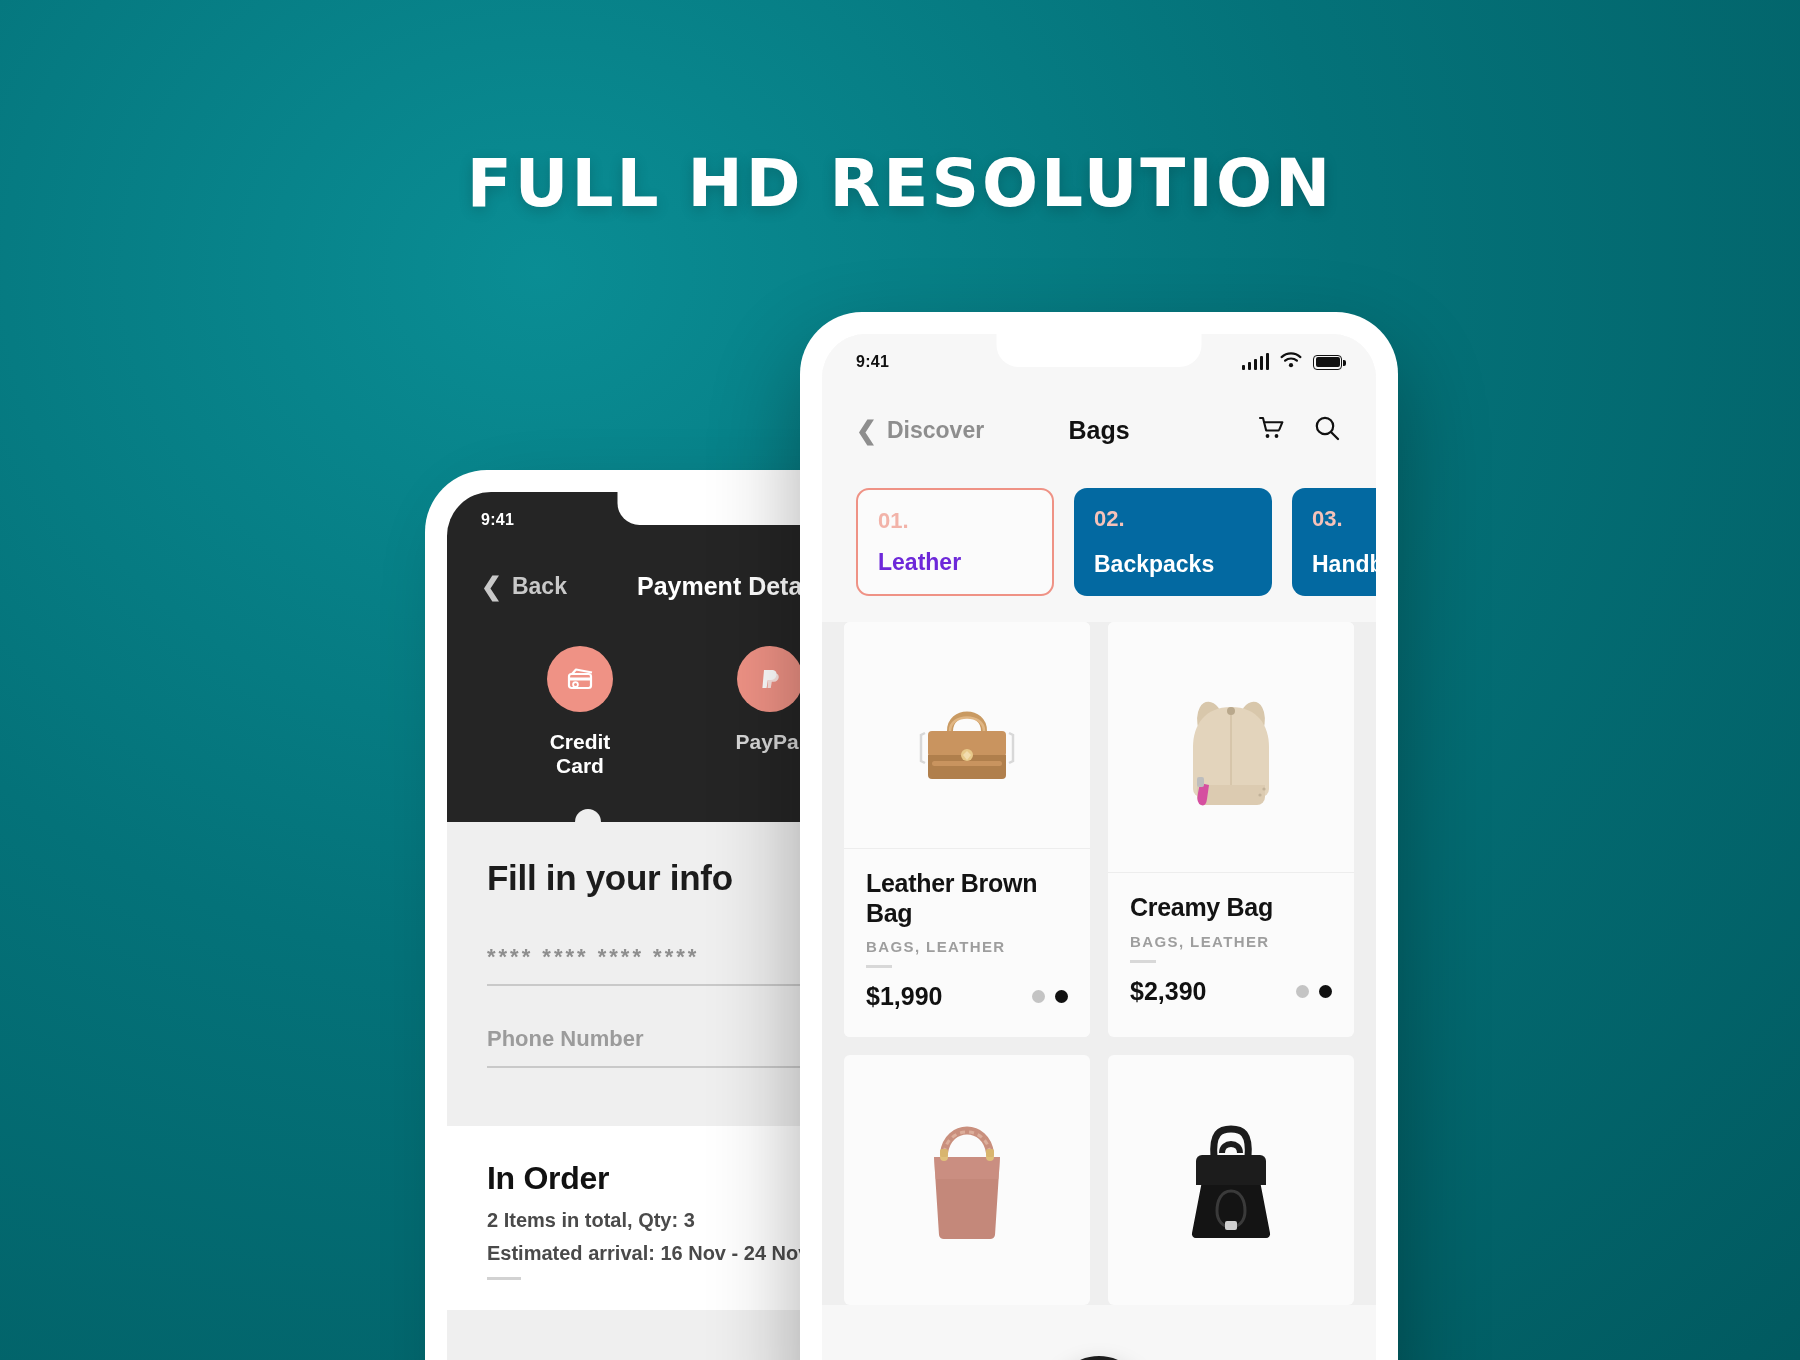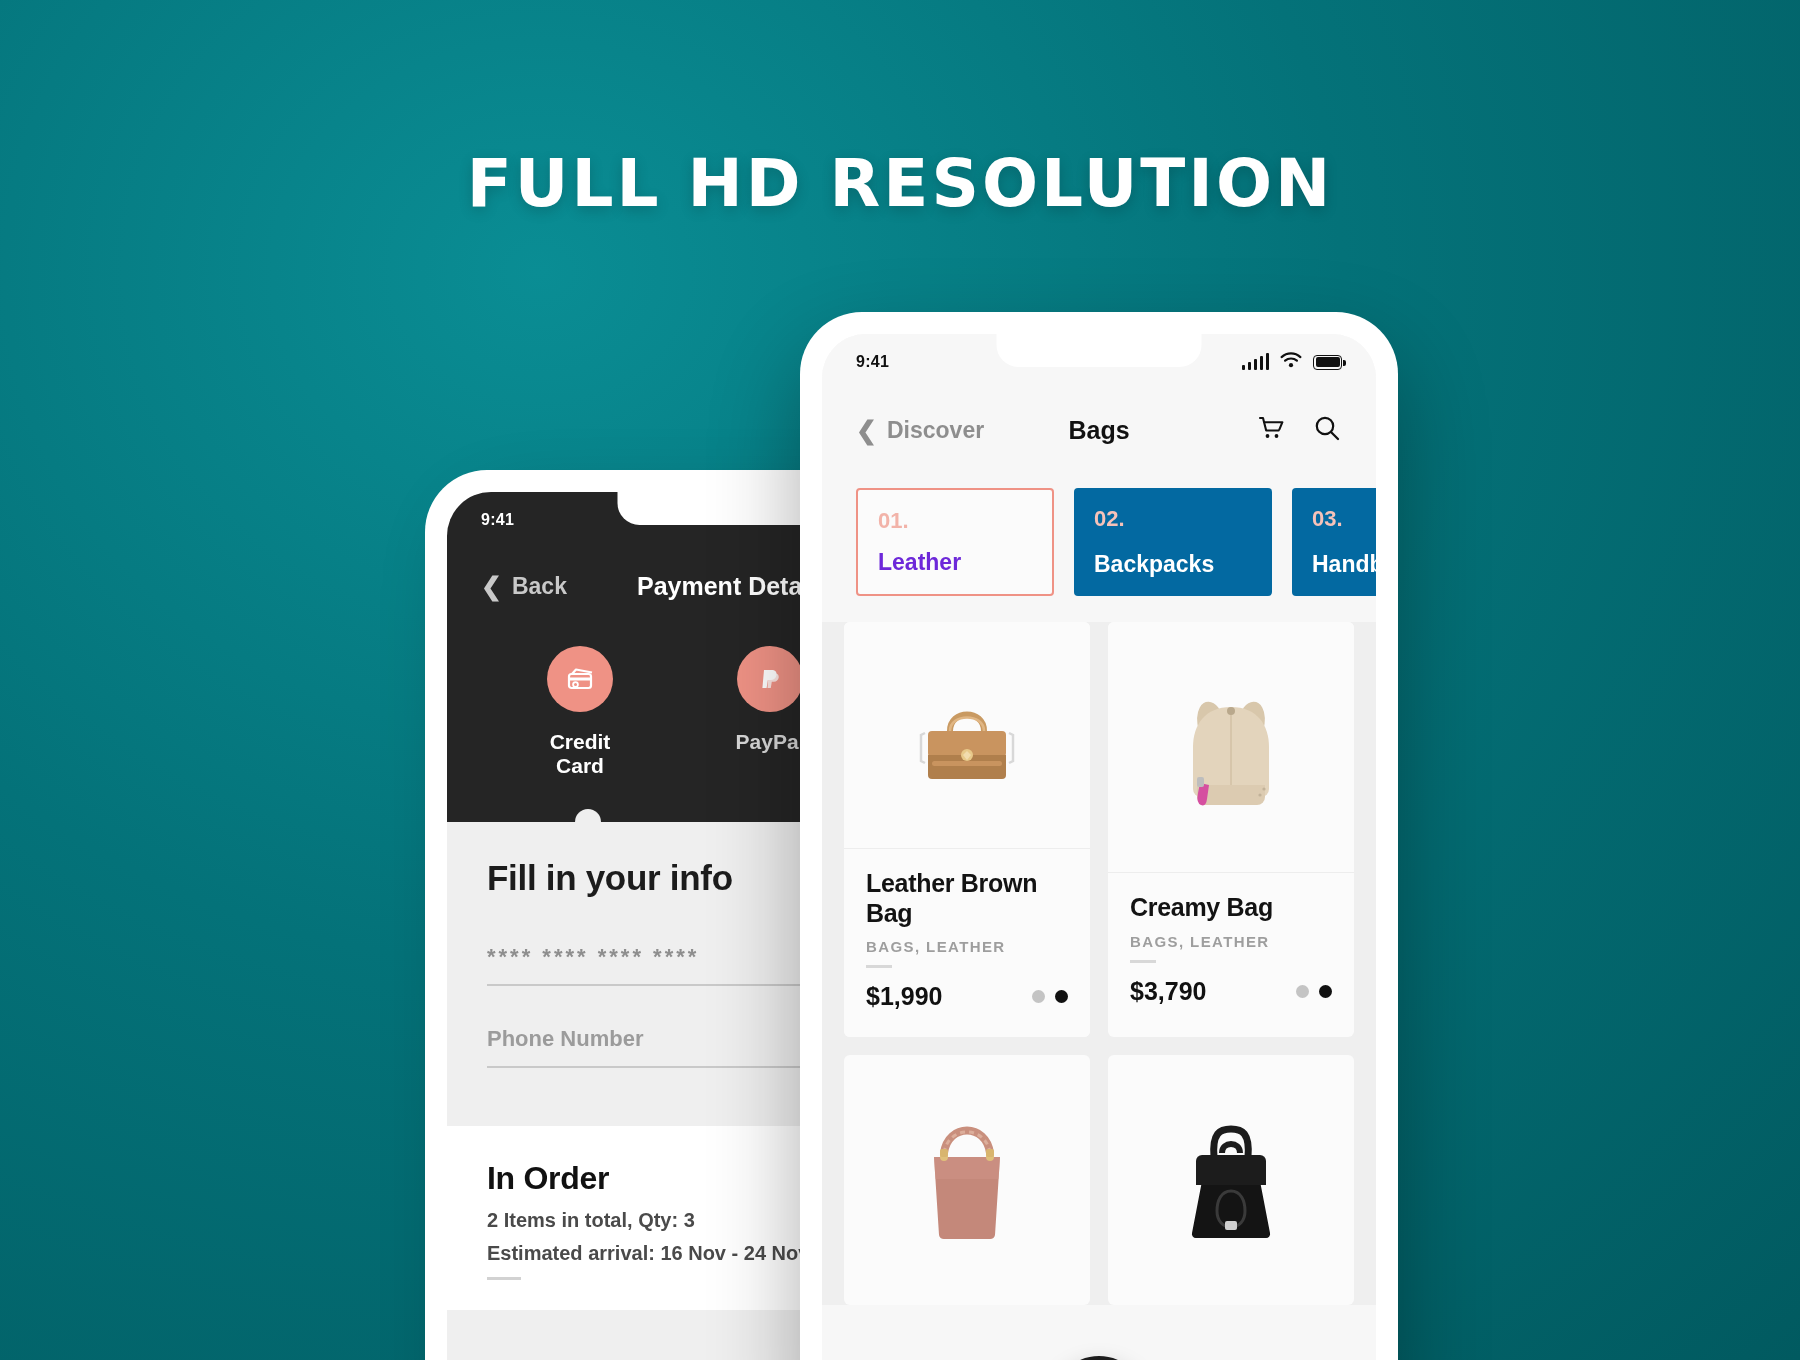--- a/index.html
+++ b/index.html
@@ -270,21 +270,21 @@
   .chips {
     display: flex;
     gap: 20px;
     padding: 18px 0 26px 34px;
     background: #f7f7f7;
     overflow: hidden;
   }
   .chip {
     min-width: 198px;
     height: 108px;
-    border-radius: 4px;
+    border-radius: 13px;
     padding: 18px 20px;
     flex: 0 0 auto;
     display: flex;
     flex-direction: column;
     justify-content: space-between;
   }
   .chip.outline {
     background: #fbfbfb;
     border: 2px solid #ef9285;
   }
@@ -545,21 +545,21 @@
             <rect x="41" y="110" width="7" height="10" rx="2" fill="#bdbdbd"></rect>
             <circle cx="104" cy="128" r="1.6" fill="#c2b299"></circle>
             <circle cx="108" cy="122" r="1.6" fill="#c2b299"></circle>
           </svg>
         </div>
         <div class="card-body">
           <div class="card-title">Creamy Bag</div>
           <div class="card-cat">BAGS, LEATHER</div>
           <div class="card-rule"></div>
           <div class="card-footer">
-            <span class="card-price">$3,790</span>
+            <span class="card-price">$2,390</span>
             <span class="swatches">
               <span class="sw" style="background:#c4c4c4"></span>
               <span class="sw" style="background:#111111"></span>
             </span>
           </div>
         </div>
       </div>
 
       <div class="card">
         <div class="card-img tall">

